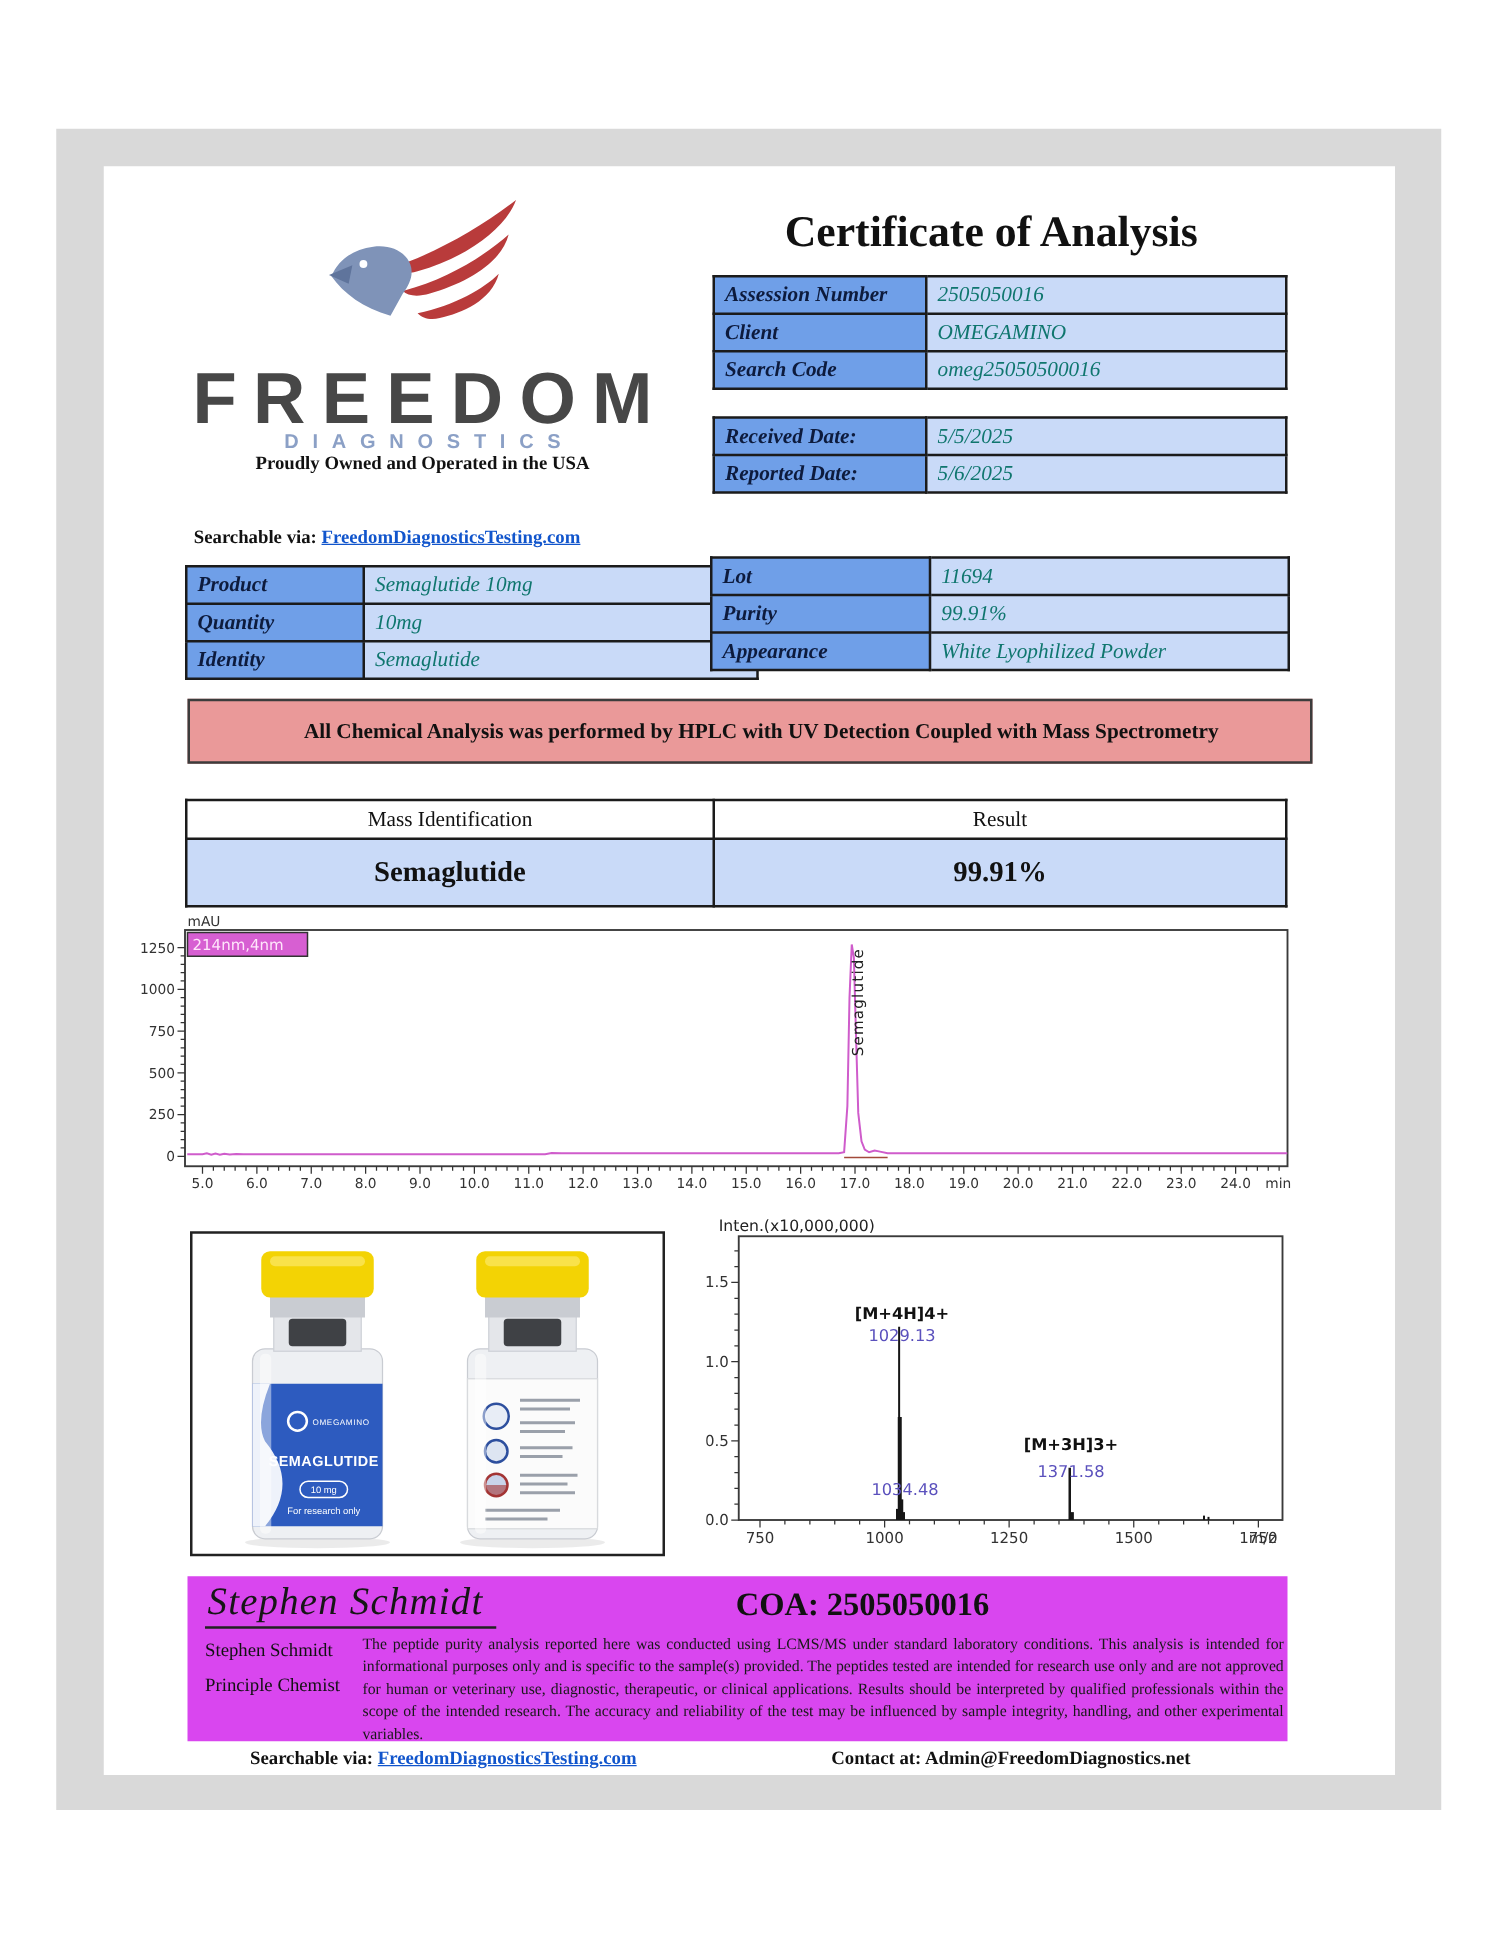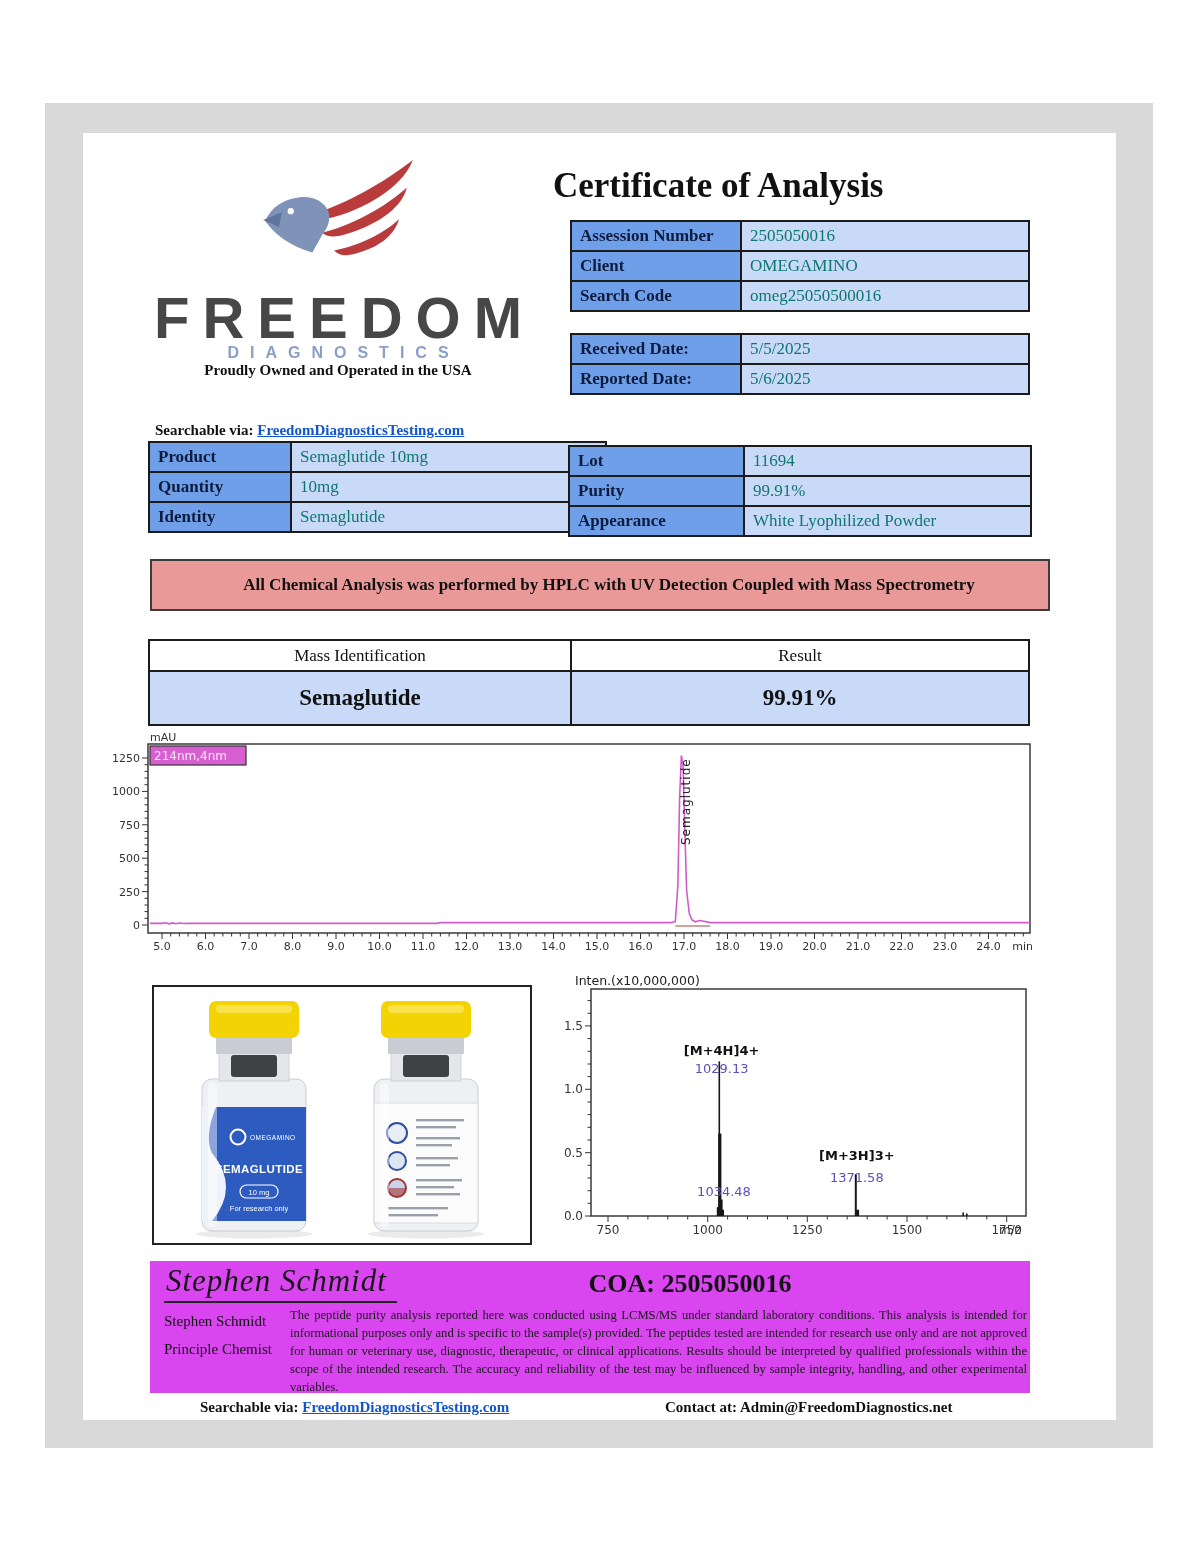--- a/index.html
+++ b/index.html
@@ -14,24 +14,24 @@
   
   .logo-block{left:55px;top:25px;width:400px;text-align:center;}
   .brand{font-family:"Liberation Sans",sans-serif;font-weight:bold;font-size:58px;line-height:44px;
          letter-spacing:13px;color:#474747;margin-top:6px;text-indent:13px;}
   .brand-sub{font-family:"Liberation Sans",sans-serif;font-weight:bold;font-size:16px;
          letter-spacing:11px;color:#8ba0c6;margin-top:4px;text-indent:11px;}
   .tagline{font-weight:bold;font-size:15px;color:#111;}
   .searchable{font-weight:bold;font-size:15px;}
   .searchable a{color:#1155cc;}
 
-  .doc-title{left:470px;top:33px;width:480px;text-align:left;font-weight:bold;font-size:35px;color:#111;}
+  .doc-title{left:470px;top:33px;width:480px;text-align:center;font-weight:bold;font-size:35px;color:#111;}
 
   
-  table.kv{border-collapse:collapse;width:100%;}
+  table.kv{border-collapse:collapse;width:100%;font-style:italic;}
   table.kv td{border:2px solid #1b1b1b;font-size:17px;padding:1px 8px;height:26px;}
   td.k{background:#6f9fe8;font-weight:bold;color:#0d1b3d;}
   td.v{background:#c9daf8;color:#0f766e;}
 
   .banner{left:67px;top:426px;width:878px;height:48px;background:#ea9999;border:2px solid #3c3c3c;
           display:flex;align-items:center;justify-content:center;font-weight:bold;font-size:17px;color:#111;padding-left:18px;}
 
   table.result{border-collapse:collapse;width:100%;}
   table.result td{border:2px solid #1b1b1b;text-align:center;}
   table.result .hd td{background:#ffffff;font-weight:normal;font-size:17px;height:27px;}
@@ -117,21 +117,21 @@
           <td class="v">5/5/2025</td>
             </tr>
       <tr>
               <td class="k">Reported Date:</td>
           <td class="v">5/6/2025</td>
             </tr>
     </tbody>
         </table>
   </div>
 
-  <div class="abs" style="left:65px;top:308px;width:459px;">
+  <div class="abs" style="left:65px;top:319px;width:459px;">
     <table class="kv">
           <colgroup>
             <col style="width:142px">
             <col>
           </colgroup>
       <tbody>
             <tr>
               <td class="k">Product</td>
           <td class="v">Semaglutide 10mg</td>
             </tr>

